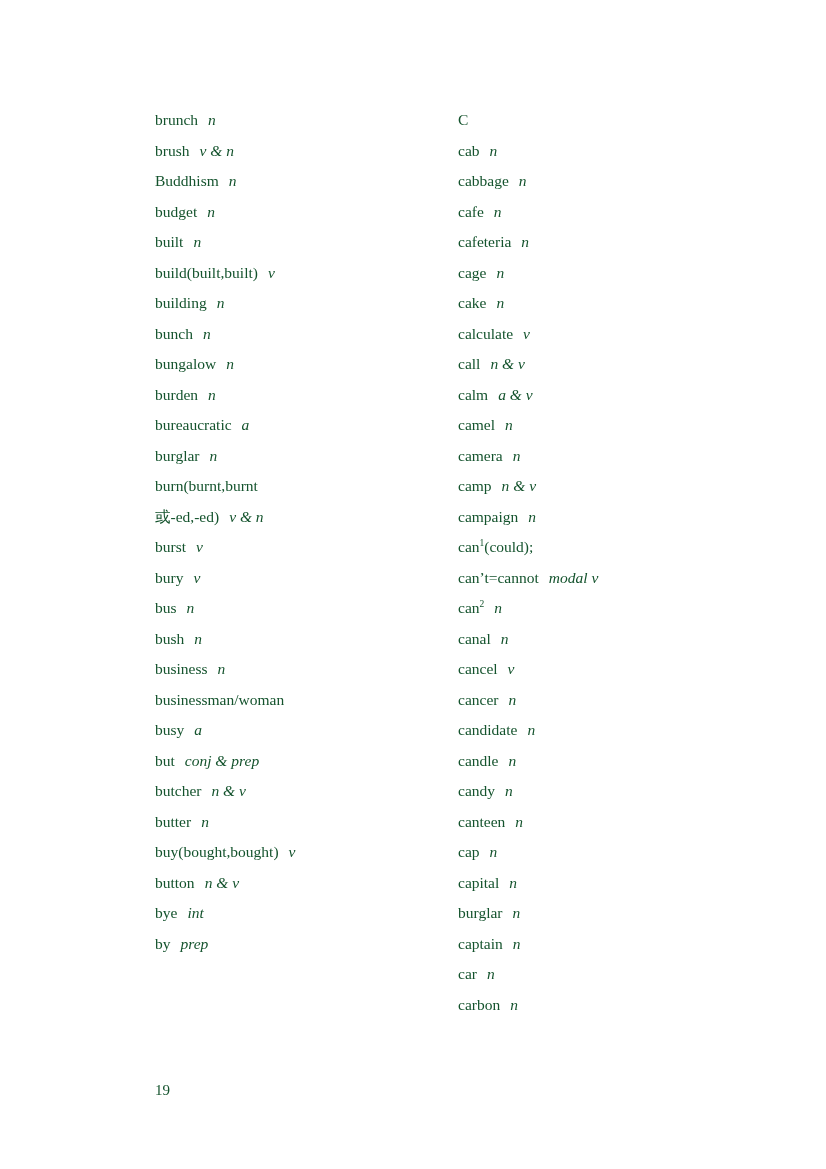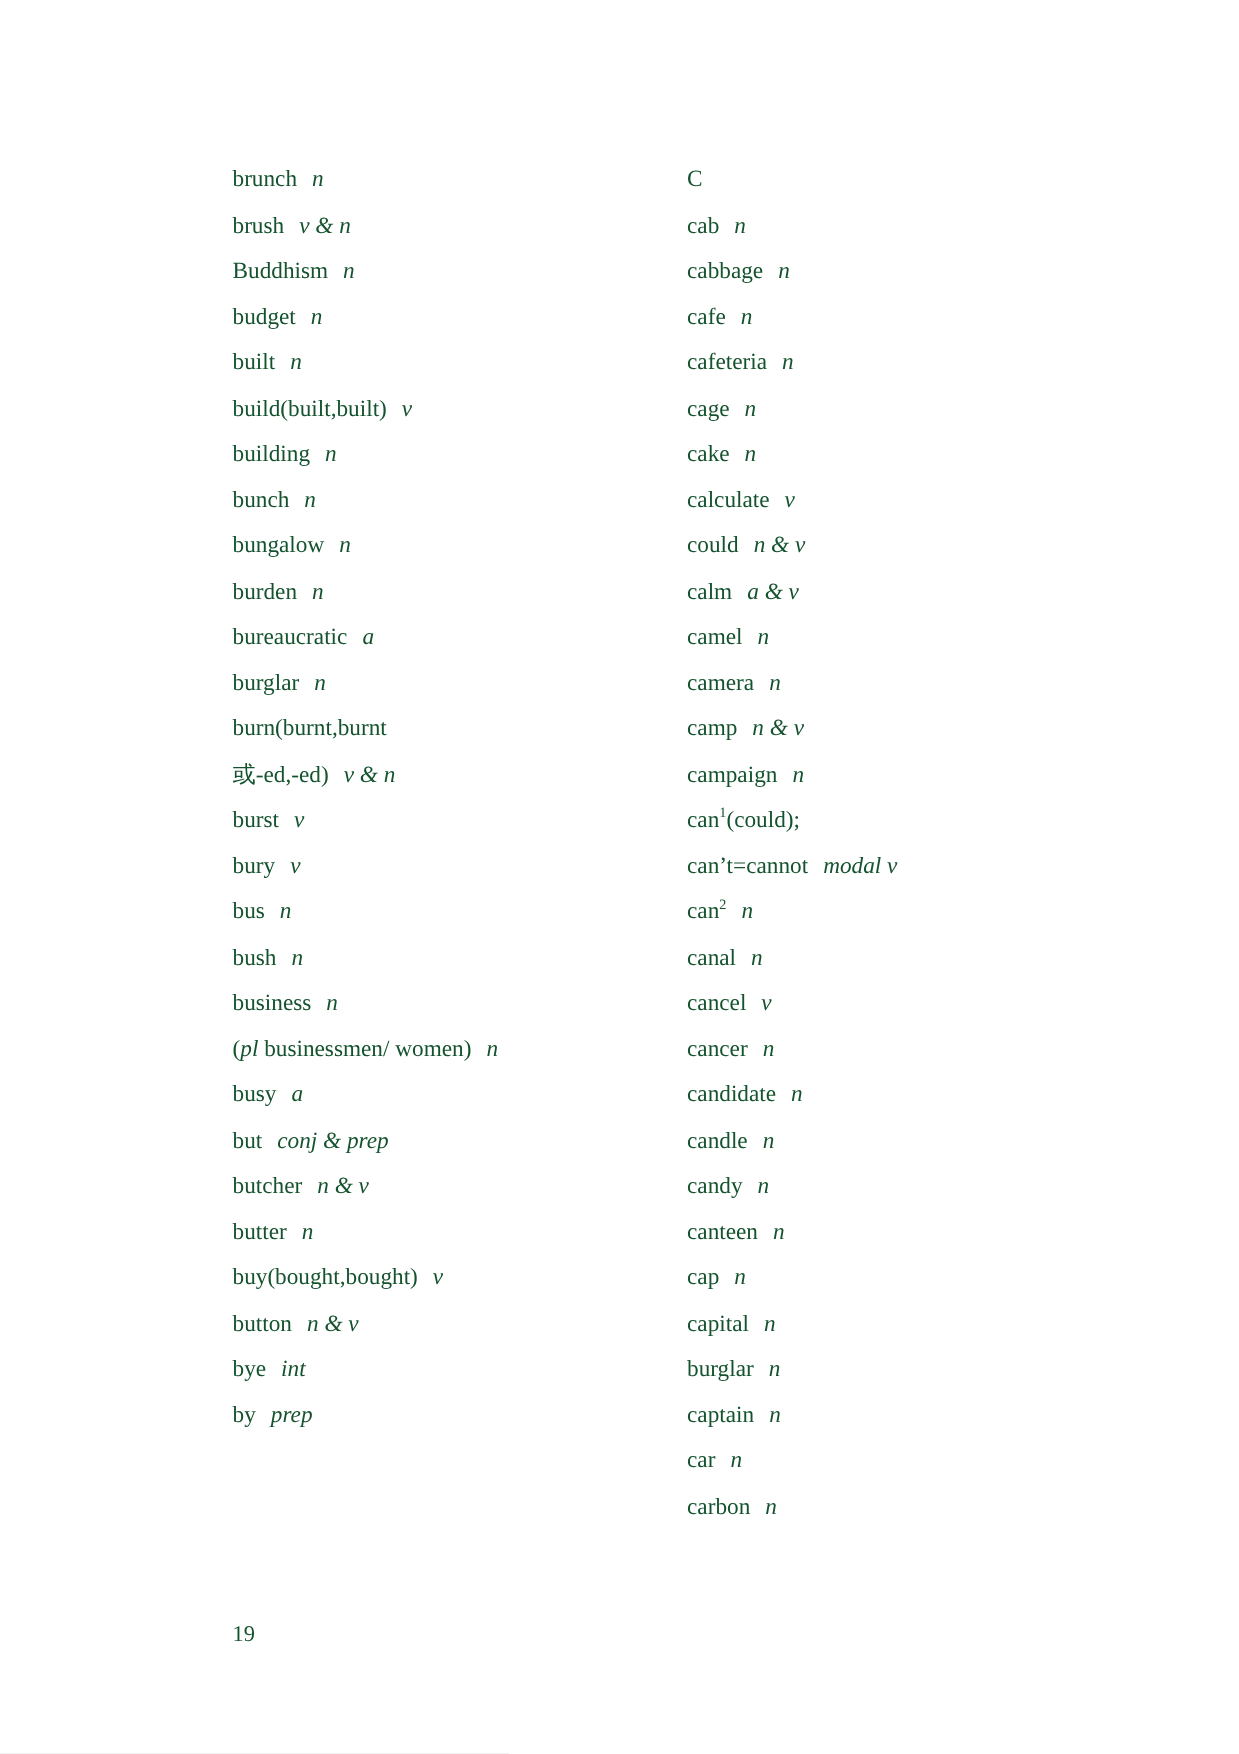--- a/index.html
+++ b/index.html
@@ -60,40 +60,40 @@
       <div class="row"><span>burden</span><span class="run-i run-g">n</span></div>
       <div class="row"><span>bureaucratic</span><span class="run-i run-g">a</span></div>
       <div class="row"><span>burglar</span><span class="run-i run-g">n</span></div>
       <div class="row"><span>burn(burnt,burnt</span></div>
       <div class="row"><span>或-ed,-ed)</span><span class="run-i run-g">v &amp; n</span></div>
       <div class="row"><span>burst</span><span class="run-i run-g">v</span></div>
       <div class="row"><span>bury</span><span class="run-i run-g">v</span></div>
       <div class="row"><span>bus</span><span class="run-i run-g">n</span></div>
       <div class="row"><span>bush</span><span class="run-i run-g">n</span></div>
       <div class="row"><span>business</span><span class="run-i run-g">n</span></div>
-      <div class="row"><span>(</span><span class="run-i">pl</span><span> businessmen/ women)</span><span class="run-i run-g">n</span></div>
+      <div class="row"><span>businessman/woman</span></div>
       <div class="row"><span>busy</span><span class="run-i run-g">a</span></div>
       <div class="row"><span>but</span><span class="run-i run-g">conj &amp; prep</span></div>
       <div class="row"><span>butcher</span><span class="run-i run-g">n &amp; v</span></div>
       <div class="row"><span>butter</span><span class="run-i run-g">n</span></div>
       <div class="row"><span>buy(bought,bought)</span><span class="run-i run-g">v</span></div>
       <div class="row"><span>button</span><span class="run-i run-g">n &amp; v</span></div>
       <div class="row"><span>bye</span><span class="run-i run-g">int</span></div>
       <div class="row"><span>by</span><span class="run-i run-g">prep</span></div>
     </div>
   <div class="col col-right">
       <div class="row"><span>C</span></div>
       <div class="row"><span>cab</span><span class="run-i run-g">n</span></div>
       <div class="row"><span>cabbage</span><span class="run-i run-g">n</span></div>
       <div class="row"><span>cafe</span><span class="run-i run-g">n</span></div>
       <div class="row"><span>cafeteria</span><span class="run-i run-g">n</span></div>
       <div class="row"><span>cage</span><span class="run-i run-g">n</span></div>
       <div class="row"><span>cake</span><span class="run-i run-g">n</span></div>
       <div class="row"><span>calculate</span><span class="run-i run-g">v</span></div>
-      <div class="row"><span>could</span><span class="run-i run-g">n &amp; v</span></div>
+      <div class="row"><span>call</span><span class="run-i run-g">n &amp; v</span></div>
       <div class="row"><span>calm</span><span class="run-i run-g">a &amp; v</span></div>
       <div class="row"><span>camel</span><span class="run-i run-g">n</span></div>
       <div class="row"><span>camera</span><span class="run-i run-g">n</span></div>
       <div class="row"><span>camp</span><span class="run-i run-g">n &amp; v</span></div>
       <div class="row"><span>campaign</span><span class="run-i run-g">n</span></div>
       <div class="row"><span>can</span><span class="run-sup">1</span><span>(could);</span></div>
       <div class="row"><span>can’t=cannot</span><span class="run-i run-g">modal v</span></div>
       <div class="row"><span>can</span><span class="run-sup">2</span><span class="run-i run-g">n</span></div>
       <div class="row"><span>canal</span><span class="run-i run-g">n</span></div>
       <div class="row"><span>cancel</span><span class="run-i run-g">v</span></div>

